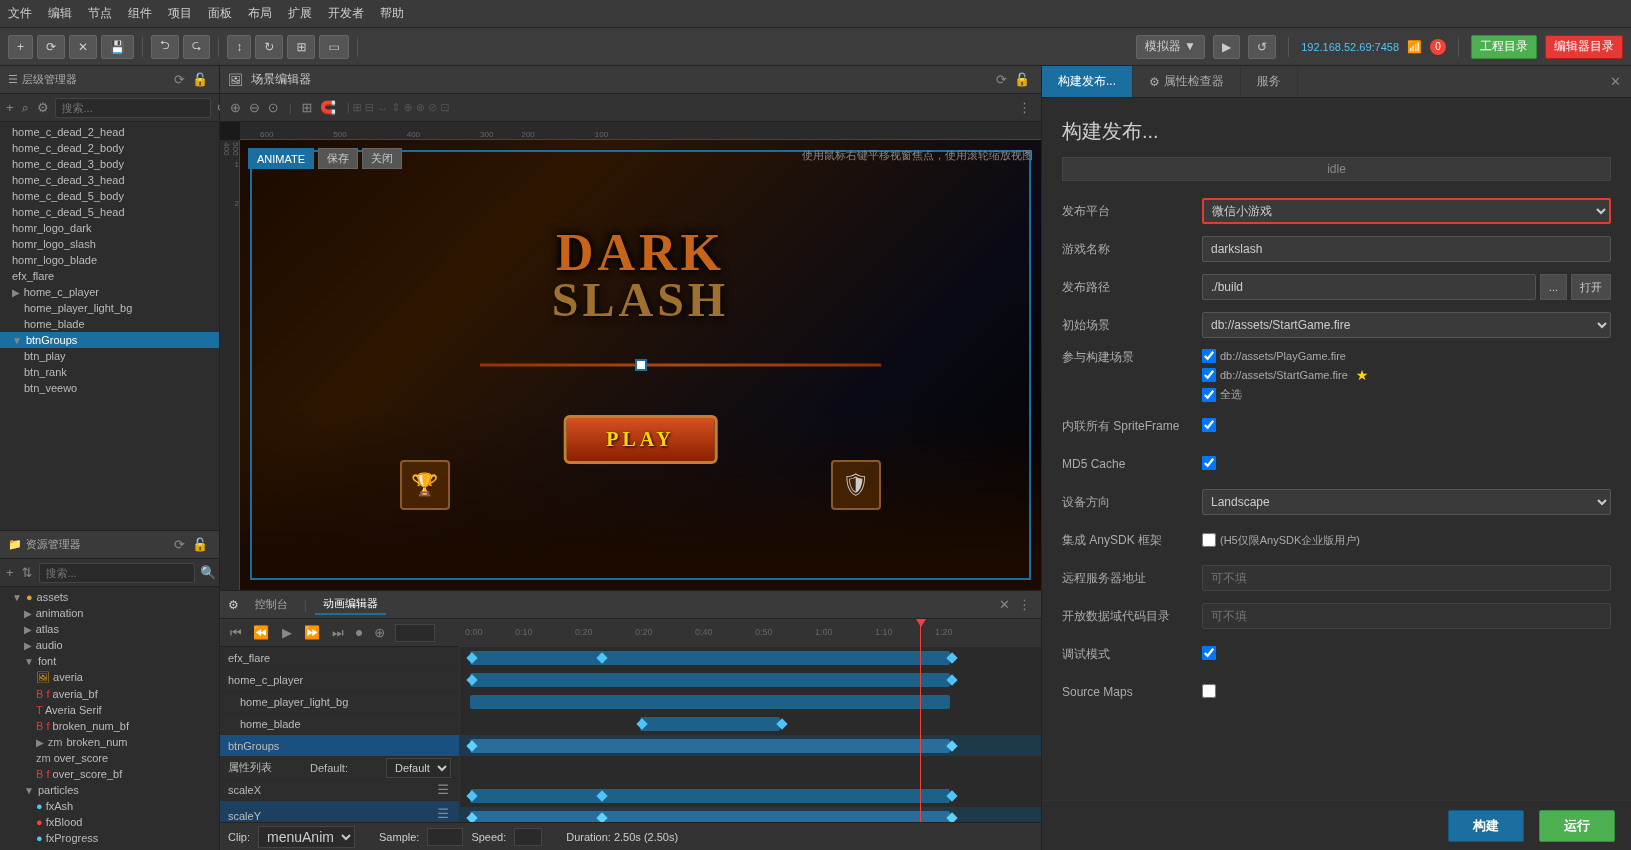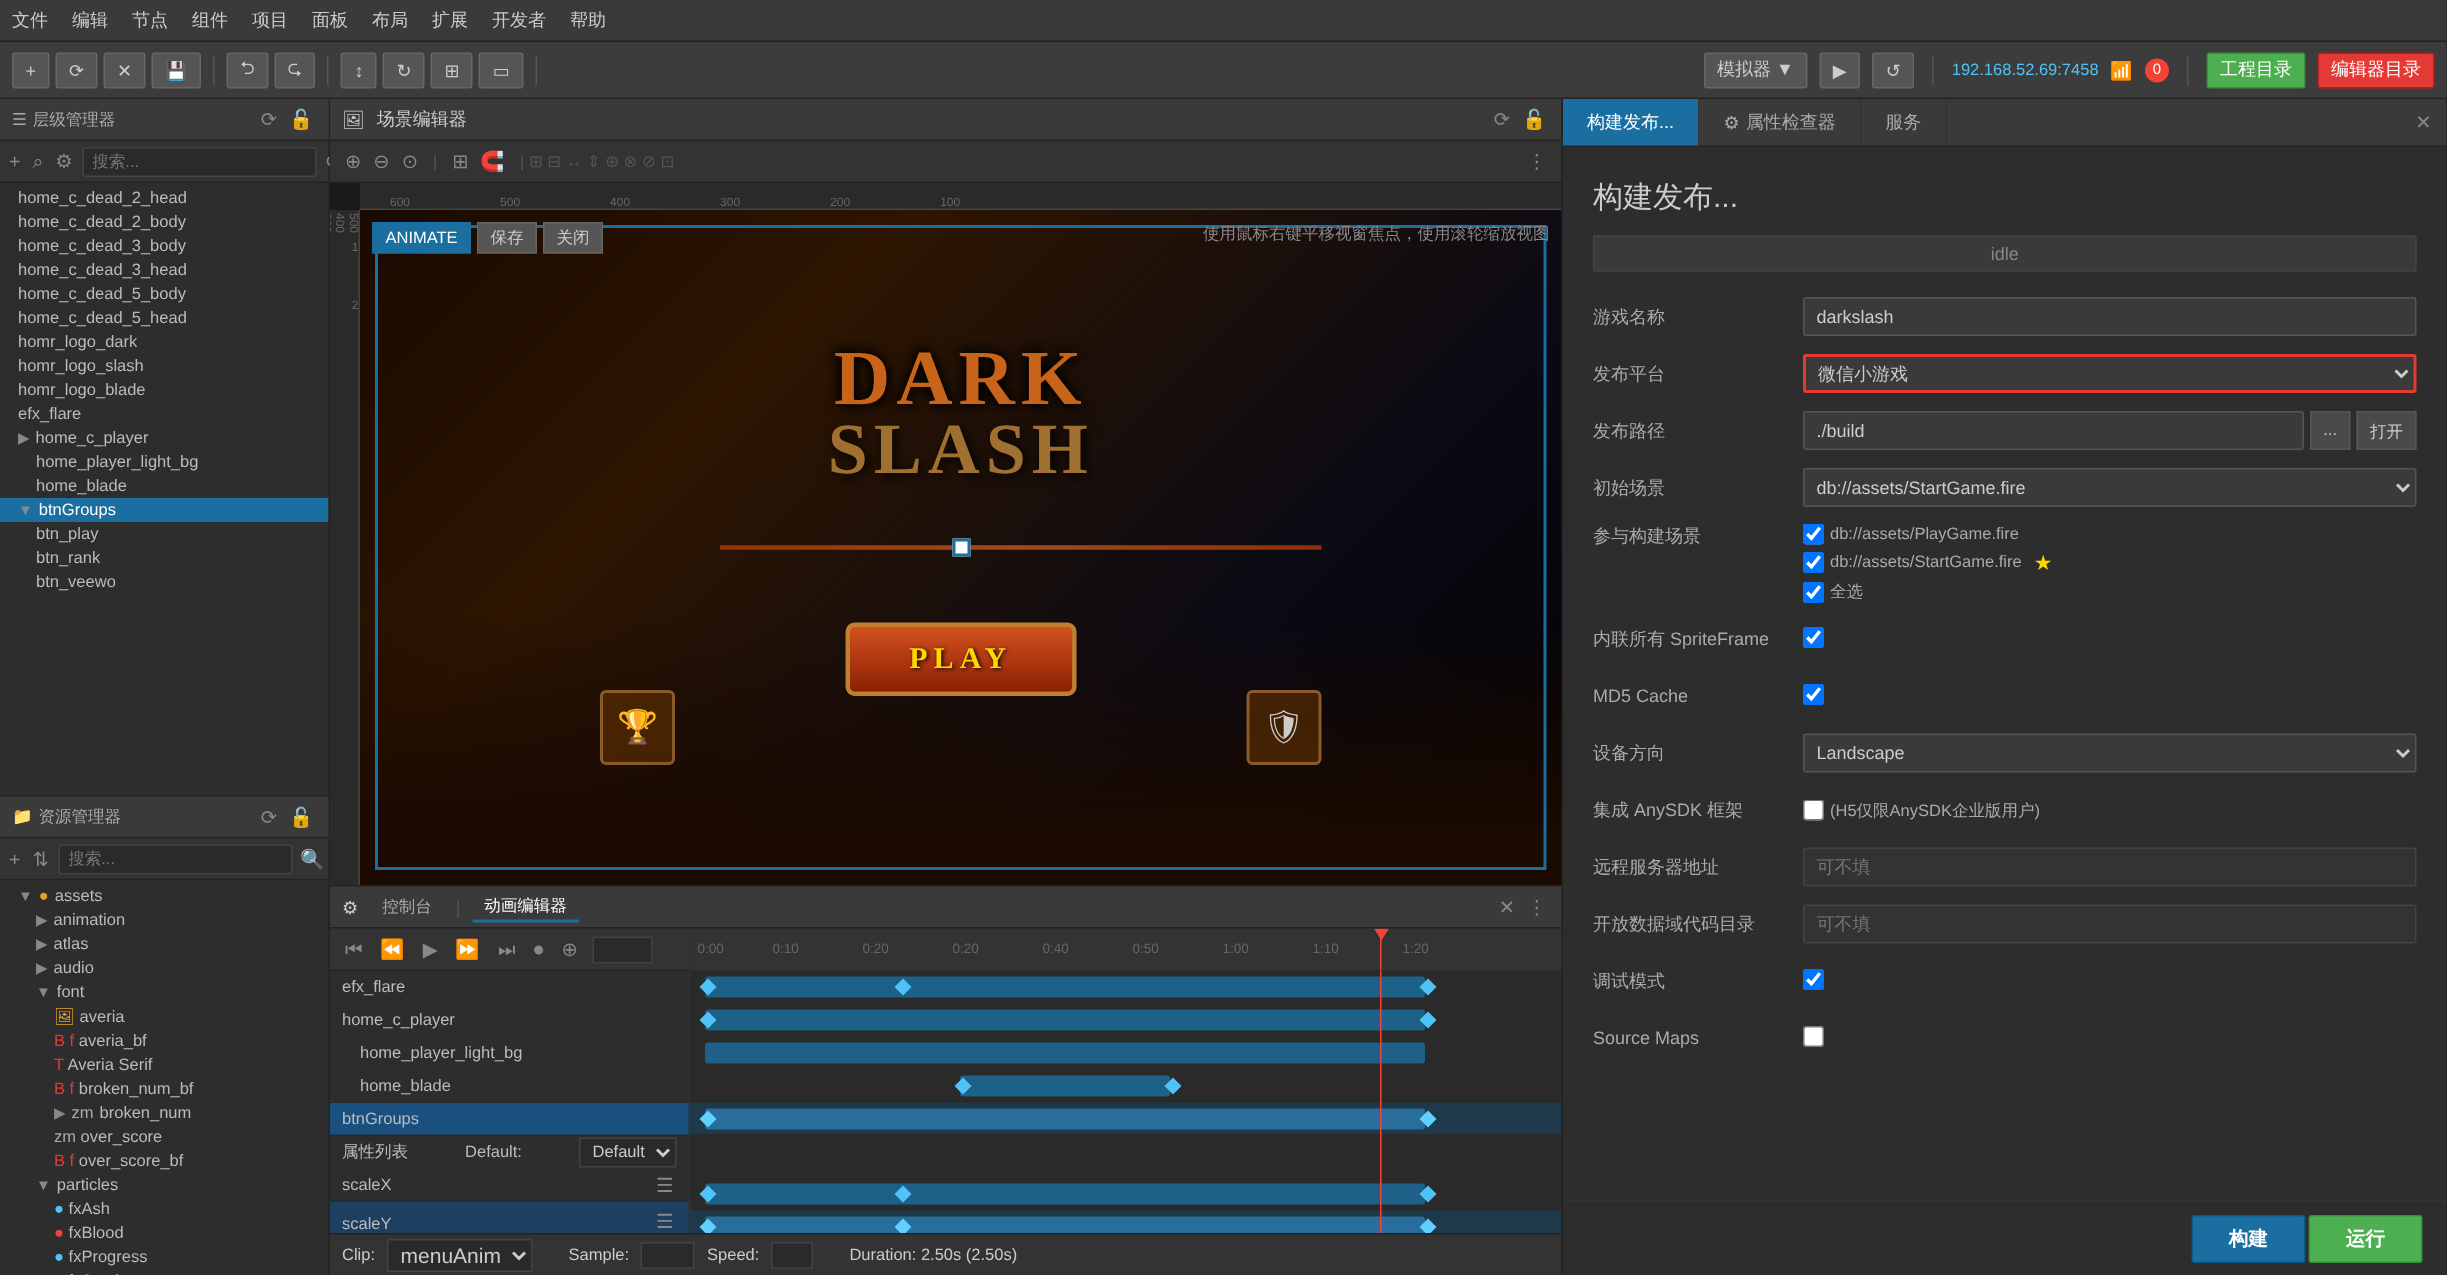--- a/index.html
+++ b/index.html
@@ -679,21 +679,21 @@
     }
 
     .right-panel-footer {
       height: 50px;
       background: #2d2d2d;
       border-top: 1px solid #333;
       display: flex;
       align-items: center;
       justify-content: flex-end;
       padding: 0 16px;
-      gap: 2px;
+      gap: 15px;
       flex-shrink: 0;
     }
   </style>
 </head>
 <body>
 
 <div class="menu-bar">
   <span class="menu-item">文件</span>
   <span class="menu-item">编辑</span>
   <span class="menu-item">节点</span>
@@ -901,21 +901,21 @@
         </div>
       </div>
 
       <div class="scene-viewport">
 
         <div class="scene-ruler-top">
           <span style="font-size:8px;color:#666;margin-left:20px;">600</span>
           <span style="font-size:8px;color:#666;margin-left:60px;">500</span>
           <span style="font-size:8px;color:#666;margin-left:60px;">400</span>
           <span style="font-size:8px;color:#666;margin-left:60px;">300</span>
-          <span style="font-size:8px;color:#666;margin-left:60px;">200</span>
+          <span style="font-size:8px;color:#666;margin-left:28px;">200</span>
           <span style="font-size:8px;color:#666;margin-left:60px;">100</span>
         </div>
 
         <div class="scene-ruler-left">
           <span style="font-size:8px;color:#666;margin-top:20px;">1</span>
           <span style="font-size:8px;color:#666;margin-top:30px;">2</span>
         </div>
 
         <div class="scene-content-border">
 
@@ -1111,32 +1111,32 @@
       </div>
     </div>
 
     <div class="right-content">
       <div class="build-panel">
         <div class="build-title">构建发布...</div>
 
         <div class="status-bar">idle</div>
 
         <div class="form-row">
-          <div class="form-label">游戏名称</div>
-          <div class="form-control">
-            <input class="form-input" type="text" value="darkslash" style="">
-          </div>
-        </div>
-
-        <div class="form-row">
           <div class="form-label">发布平台</div>
           <div class="form-control">
             <select class="form-select form-select-highlighted">
               <option>微信小游戏</option>
             </select>
+          </div>
+        </div>
+
+        <div class="form-row">
+          <div class="form-label">游戏名称</div>
+          <div class="form-control">
+            <input class="form-input" type="text" value="darkslash" style="">
           </div>
         </div>
 
         <div class="form-row">
           <div class="form-label">发布路径</div>
           <div class="form-control path-row">
             <input class="form-input path-input" type="text" value="./build" style="">
             <button class="path-btn">...</button>
             <button class="path-btn">打开</button>
           </div>

